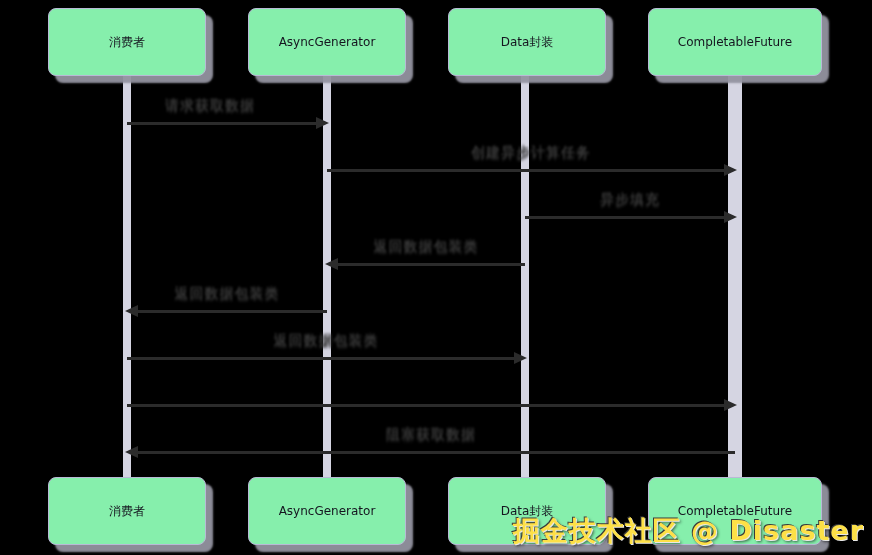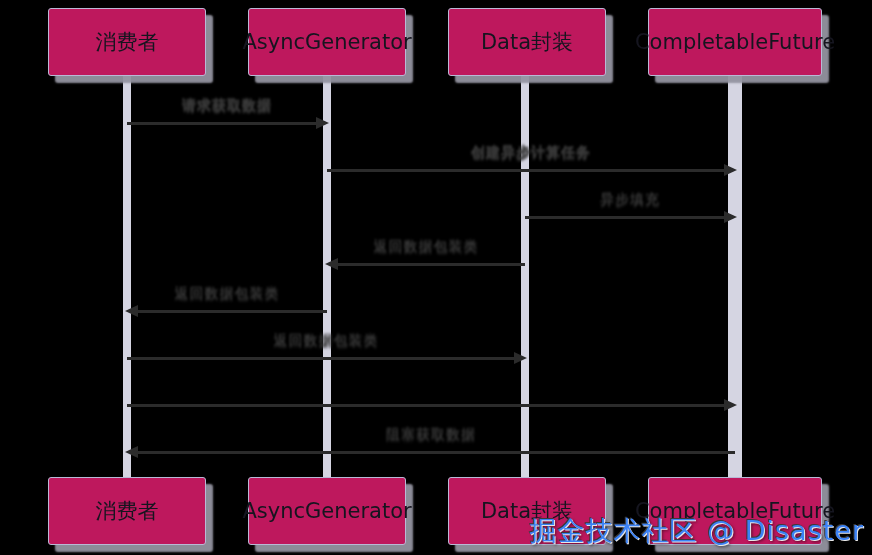--- a/index.html
+++ b/index.html
@@ -6,27 +6,27 @@
   #canvas{
     position:relative;
     width:872px;height:555px;
     background:#000;
     overflow:hidden;
     font-family:"DejaVu Sans","Liberation Sans",sans-serif;
   }
   .actor-box{
     position:absolute;
     height:66px;
-    background:#be185d;
+    background:#86efac;
     border:1px solid #b9b9d6;
-    border-radius:3px;
+    border-radius:8px;
     box-shadow:7px 7px 2px rgba(148,148,160,0.95);
     display:flex;align-items:center;justify-content:center;
     color:#15151f;
-    font-size:21px;
+    font-size:12px;
     z-index:3;
   }
   .lifeline{
     position:absolute;
     background:#d5d5e2;
     z-index:1;
   }
   .msg-line{
     position:absolute;
     height:3px;
@@ -51,22 +51,22 @@
     white-space:nowrap;
     filter:blur(0.8px);
     text-shadow:0 2px 1px rgba(45,45,45,0.85),0 -1px 1px rgba(45,45,45,0.6);
     z-index:2;
   }
   .watermark{
     position:absolute;
     right:8px;
     bottom:6px;
     font-size:27px;
-    font-weight:normal;
-    color:#3b82f6;
+    font-weight:bold;
+    color:#fde047;
     text-shadow:1px 1px 0 #e8e8e8,-1px -1px 0 #3a3a3a,2px 2px 3px rgba(0,0,0,0.6);
     letter-spacing:1px;
     z-index:5;
     white-space:nowrap;
   }
 </style>
 </head>
 <body>
 
 <div id="canvas">
@@ -78,24 +78,24 @@
     <div class="actor-box" style="left: 248px; top: 8px; width: 156px;">AsyncGenerator</div>
     <div class="actor-box" style="left: 248px; top: 477px; width: 156px;">AsyncGenerator</div>
     <div class="lifeline" style="left: 521px; top: 74px; width: 8px; height: 405px;"></div>
     <div class="actor-box" style="left: 448px; top: 8px; width: 156px;">Data封装</div>
     <div class="actor-box" style="left: 448px; top: 477px; width: 156px;">Data封装</div>
     <div class="lifeline" style="left: 728px; top: 74px; width: 14px; height: 405px;"></div>
     <div class="actor-box" style="left: 648px; top: 8px; width: 172px;">CompletableFuture</div>
     <div class="actor-box" style="left: 648px; top: 477px; width: 172px;">CompletableFuture</div>
     <div class="msg-line" style="top: 122px; left: 127px; width: 189px;"></div>
     <div class="arrow-head right" style="top: 117px; left: 316px;"></div>
-    <div class="msg-label" style="left: 227px; top: 97px; font-weight: bold;">请求获取数据</div>
+    <div class="msg-label" style="left: 210px; top: 97px;">请求获取数据</div>
     <div class="msg-line" style="top: 169px; left: 327px; width: 397px;"></div>
     <div class="arrow-head right" style="top: 164px; left: 724px;"></div>
-    <div class="msg-label" style="left: 531px; top: 144px; font-weight: bold;">创建异步计算任务</div>
+    <div class="msg-label" style="left: 531px; top: 144px;">创建异步计算任务</div>
     <div class="msg-line" style="top: 216px; left: 525px; width: 199px;"></div>
     <div class="arrow-head right" style="top: 211px; left: 724px;"></div>
     <div class="msg-label" style="left: 630px; top: 191px;">异步填充</div>
     <div class="msg-line" style="top: 263px; left: 338px; width: 187px;"></div>
     <div class="arrow-head left" style="top: 258px; left: 325px;"></div>
     <div class="msg-label" style="left: 426px; top: 238px;">返回数据包装类</div>
     <div class="msg-line" style="top: 310px; left: 138px; width: 189px;"></div>
     <div class="arrow-head left" style="top: 305px; left: 125px;"></div>
     <div class="msg-label" style="left: 227px; top: 285px;">返回数据包装类</div>
     <div class="msg-line" style="top: 357px; left: 127px; width: 387px;"></div>

